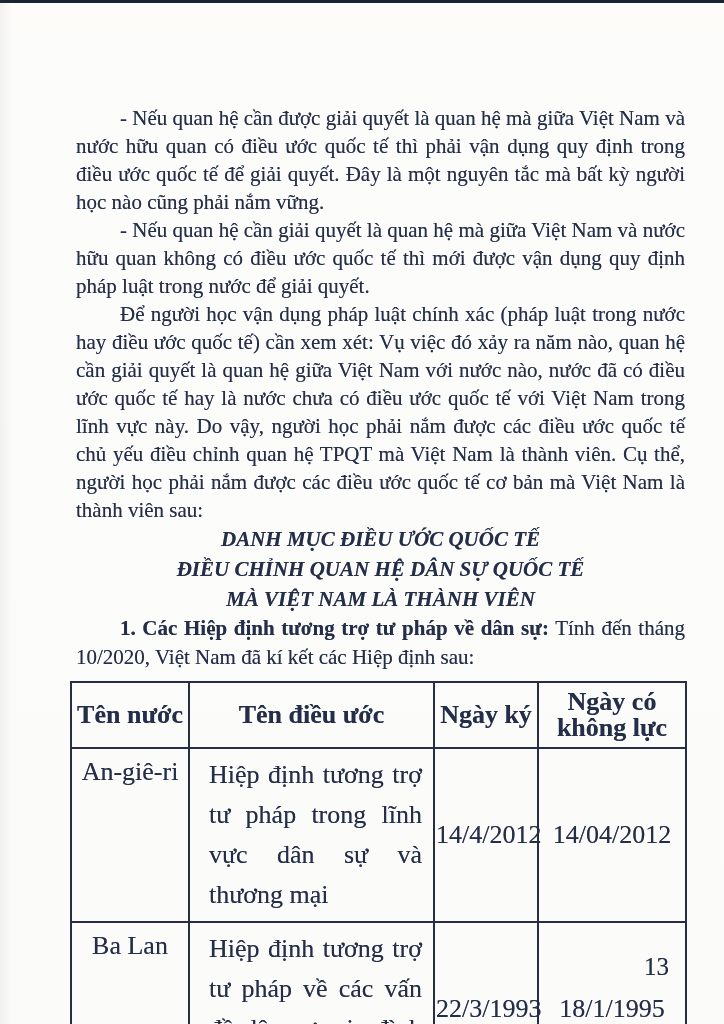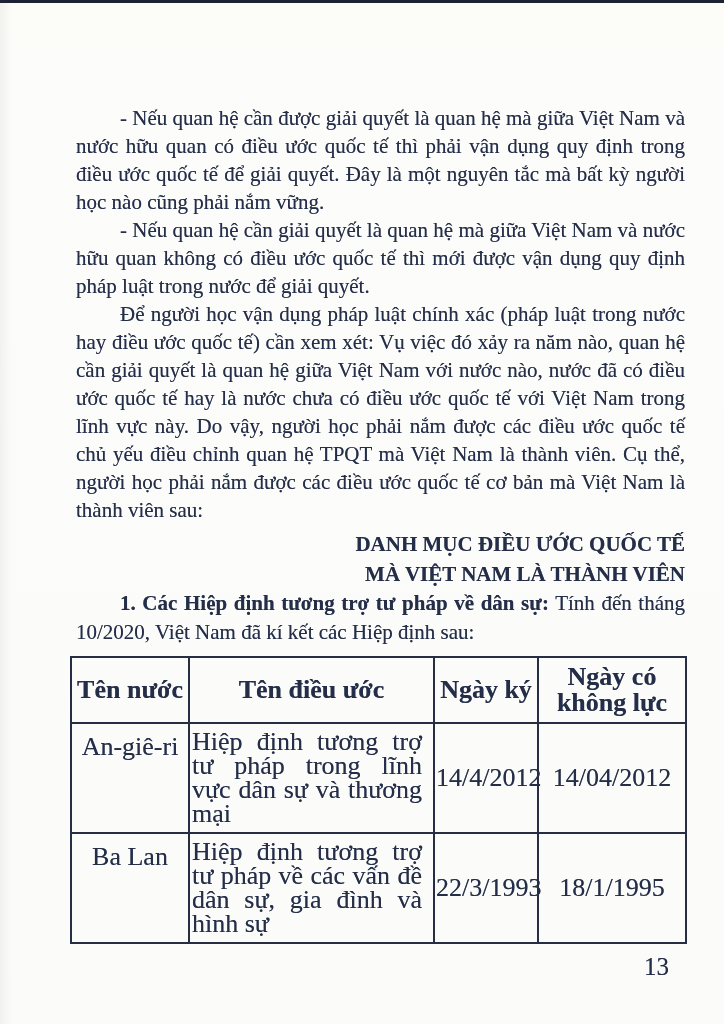--- a/index.html
+++ b/index.html
@@ -31,23 +31,23 @@
     width: 609px;
     font-size: 21px; line-height: 28px;
   }
   p.body-para {
     margin: 0;
     text-indent: 44px;
     text-align: justify;
   }
   .doc-heading {
     font-weight: bold;
-    text-align: right;
+    text-align: center;
     line-height: 30px;
-    margin-top: 5px;
+    font-style: italic;
   }
   .section-heading {
     font-weight: bold;
     line-height: 30px;
   }
   p.intro-para {
     margin: 0;
     text-indent: 44px;
     text-align: justify;
     line-height: 28.5px;
@@ -74,22 +74,22 @@
   }
   td.cell-country {
     text-align: center;
     vertical-align: top;
     padding-top: 9px;
     line-height: 28px;
   }
   td.cell-treaty {
     text-align: justify;
     vertical-align: top;
-    padding: 6px 11px 6px 2px;
-    line-height: 24px;
+    padding: 6px 11px 6px 19px;
+    line-height: 40px;
   }
   td.cell-date {
     text-align: center;
     vertical-align: middle;
     line-height: 28px;
   }
   .col-country { width: 118px; }
   .col-treaty  { width: 245px; }
   .col-signed  { width: 104px; }
   .col-effective { width: 148px; }
@@ -110,20 +110,21 @@
   <div class="content">
 
     <p class="body-para">- Nếu quan hệ cần được giải quyết là quan hệ mà giữa Việt Nam và nước hữu quan có điều ước quốc tế thì phải vận dụng quy định trong điều ước quốc tế để giải quyết. Đây là một nguyên tắc mà bất kỳ người học nào cũng phải nắm vững.</p>
 
     <p class="body-para">- Nếu quan hệ cần giải quyết là quan hệ mà giữa Việt Nam và nước hữu quan không có điều ước quốc tế thì mới được vận dụng quy định pháp luật trong nước để giải quyết.</p>
 
     <p class="body-para">Để người học vận dụng pháp luật chính xác (pháp luật trong nước hay điều ước quốc tế) cần xem xét: Vụ việc đó xảy ra năm nào, quan hệ cần giải quyết là quan hệ giữa Việt Nam với nước nào, nước đã có điều ước quốc tế hay là nước chưa có điều ước quốc tế với Việt Nam trong lĩnh vực này. Do vậy, người học phải nắm được các điều ước quốc tế chủ yếu điều chỉnh quan hệ TPQT mà Việt Nam là thành viên. Cụ thể, người học phải nắm được các điều ước quốc tế cơ bản mà Việt Nam là thành viên sau:</p>
 
     <div class="doc-heading">
       <div>DANH MỤC ĐIỀU ƯỚC QUỐC TẾ</div>
+      <div>ĐIỀU CHỈNH QUAN HỆ DÂN SỰ QUỐC TẾ</div>
       <div>MÀ VIỆT NAM LÀ THÀNH VIÊN</div>
     </div>
 
 
     <p class="intro-para"><span class="lead">1. Các Hiệp định tương trợ tư pháp về dân sự:</span><span> Tính đến tháng 10/2020, Việt Nam đã kí kết các Hiệp định sau:</span></p>
 
     <table class="treaty-table">
       <colgroup>
         <col class="col-country">
         <col class="col-treaty">

